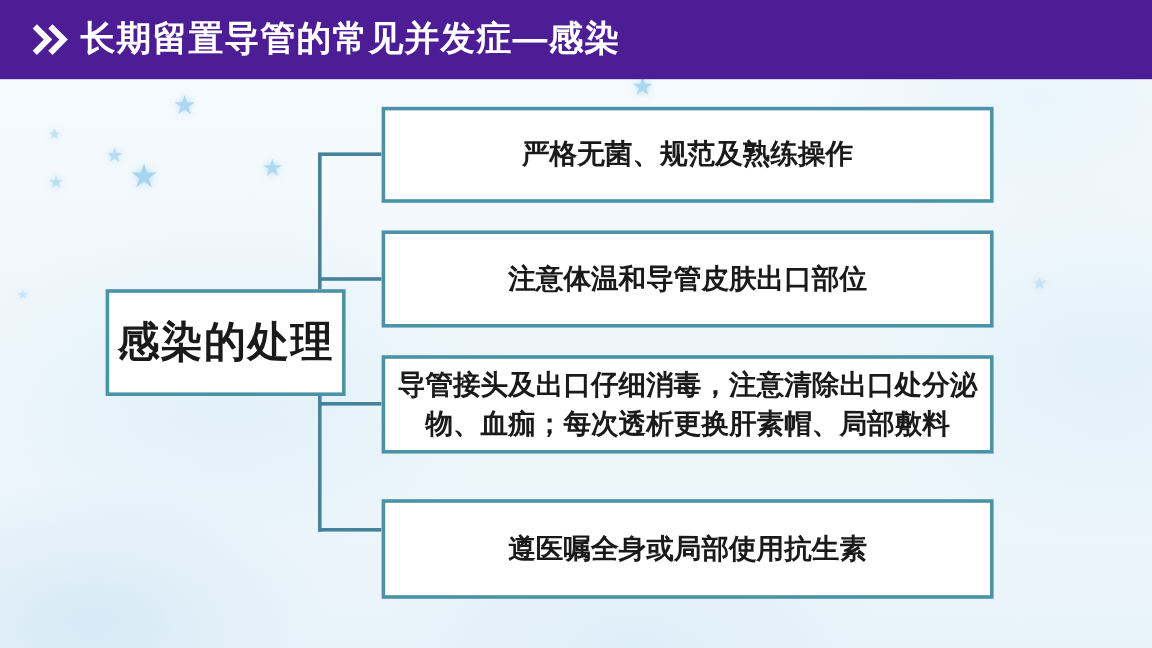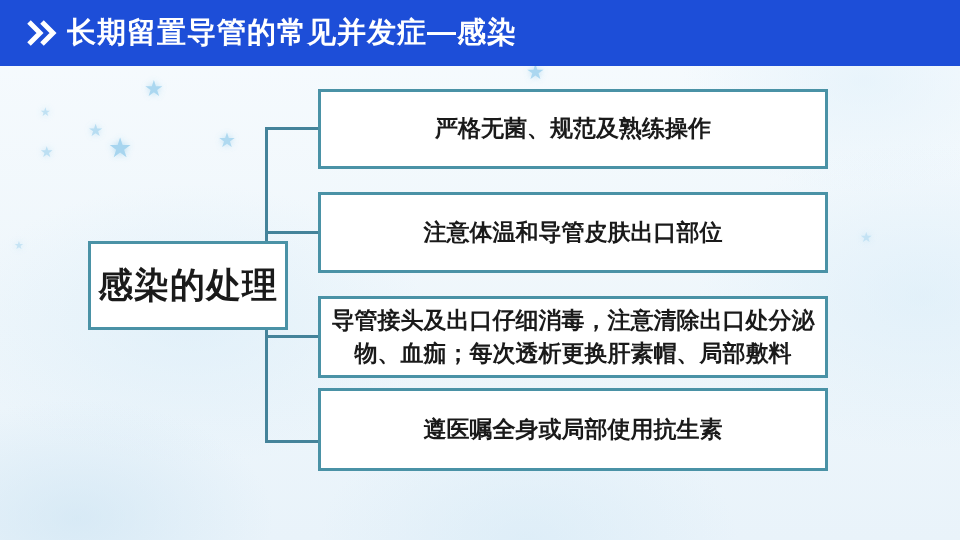--- a/index.html
+++ b/index.html
@@ -14,21 +14,21 @@
     background:
       radial-gradient(280px 170px at 8% 96%, rgba(201,226,242,.55), rgba(201,226,242,0) 70%),
       radial-gradient(340px 200px at 20% 60%, rgba(214,235,248,.5), rgba(214,235,248,0) 70%),
       radial-gradient(300px 180px at 55% 100%, rgba(208,231,245,.45), rgba(208,231,245,0) 70%),
       radial-gradient(320px 220px at 96% 55%, rgba(214,235,248,.5), rgba(214,235,248,0) 70%),
       radial-gradient(260px 160px at 90% 15%, rgba(224,240,250,.6), rgba(224,240,250,0) 70%),
       linear-gradient(180deg,#f7fbfe 0%,#eef6fb 60%,#e9f3fa 100%);
   }
   .titlebar{
     position:absolute;left:0;top:0;width:960px;height:66px;
-    background:#1d4ed8;display:flex;align-items:center;
+    background:#4c1d95;display:flex;align-items:center;
     font-family:"Liberation Sans","DejaVu Sans",sans-serif;
   }
   .chev{margin-left:25px;flex:0 0 auto;}
   .title{
     margin:0 0 0 8px;color:#ffffff;font-size:29px;font-weight:bold;
     letter-spacing:1px;white-space:nowrap;
   }
   .sparkle{
     position:absolute;color:#9fd2ee;pointer-events:none;line-height:1;
     font-family:"DejaVu Sans",sans-serif;text-shadow:0 0 6px rgba(159,210,238,.8);
@@ -37,21 +37,21 @@
   .box{
     position:absolute;background:#ffffff;border:3px solid #4a92a6;
     box-sizing:border-box;display:flex;align-items:center;justify-content:center;
     text-align:center;color:#1a1a1a;font-weight:bold;
   }
   .root-box{left:68px;top:241px;width:200px;height:89px;font-size:35px;letter-spacing:1px;margin-left:20px;}
   .branch{left:318px;width:510px;font-size:23px;line-height:1.45;}
   .b1{top:89px;height:80px;}
   .b2{top:192px;height:81px;}
   .b3{top:296px;height:82px;}
-  .b4{top:388px;height:83px;}
+  .b4{top:416px;height:83px;}
   .v-line{left:265px;top:128px;width:3px;height:315px;}
   .h-line{left:265px;width:53px;height:3px;}
   .h1{top:127px;} .h2{top:231px;} .h3{top:335px;} .h4{top:440px;}
 </style>
 </head>
 <body>
 
 <div class="slide">
   <div class="clouds"></div>
 

